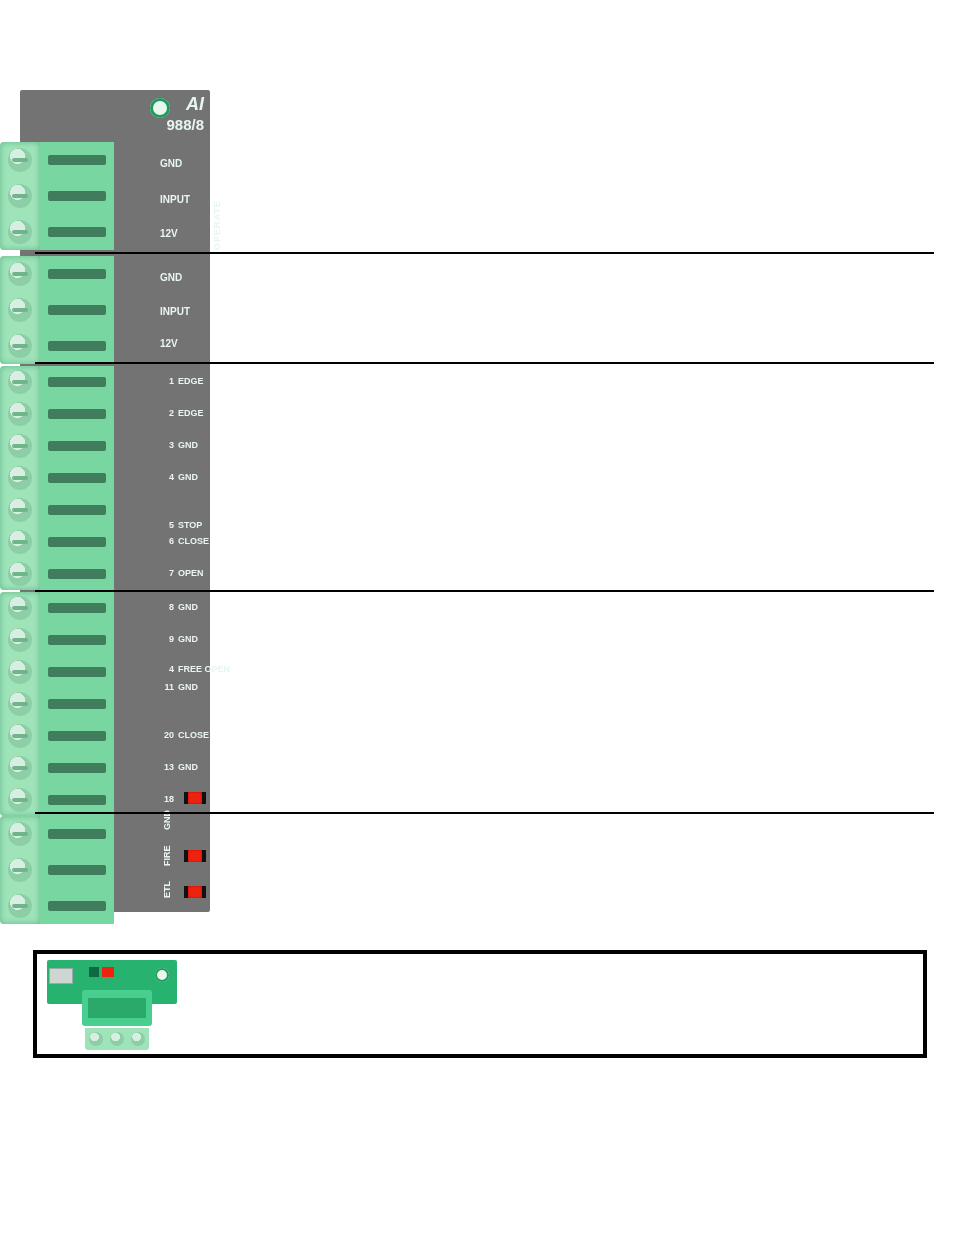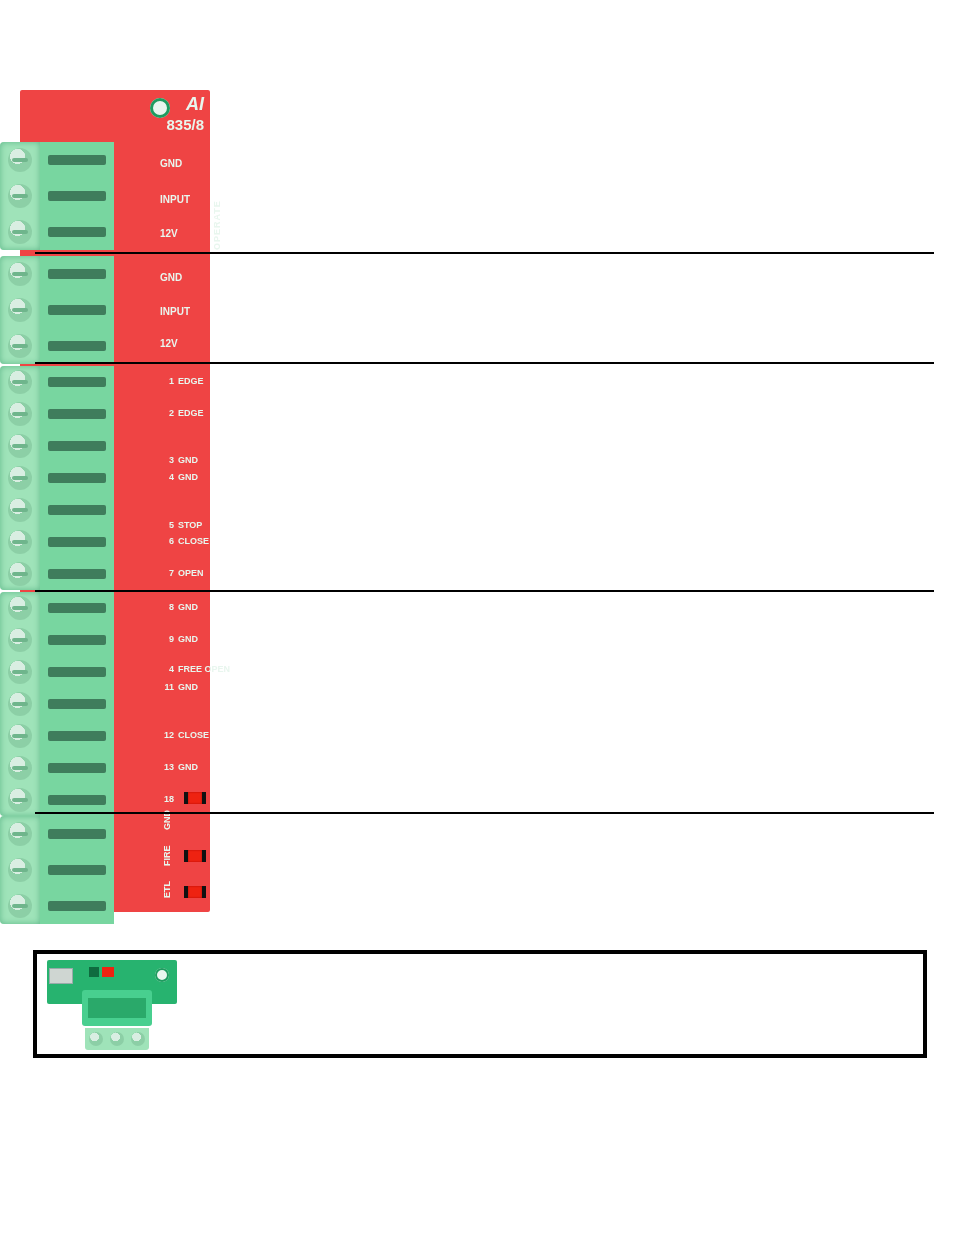--- a/index.html
+++ b/index.html
@@ -1,19 +1,19 @@
 <!DOCTYPE html>
 <html><head>
 <meta charset="utf-8">
 <style>
   html,body{margin:0;padding:0;background:#fff;font-family:Arial,Helvetica,sans-serif;color:#000;width:954px}
   .page{position:relative;width:954px;height:1238px}
 
   
-  .pcb{position:absolute;left:20px;top:90px;width:190px;height:822px;background:#ef4444;border-radius:2px}
+  .pcb{position:absolute;left:20px;top:90px;width:190px;height:822px;background:#737373;border-radius:2px}
   .pcb-screw-hole{position:absolute;left:130px;top:8px;width:20px;height:20px;border-radius:50%;background:#e8f6ee;box-shadow:inset 0 0 0 3px #1e9c5f}
   .pcb-logo{position:absolute;right:6px;top:4px;font:italic bold 18px Arial;color:#e8f6ee}
   .pcb-part{position:absolute;right:6px;top:26px;font:bold 15px Arial;color:#e8f6ee}
 
   
   .plug{position:absolute;left:-20px;display:flex}
   .plug .screws{background:#9fe3b9;border-radius:4px 0 0 4px;width:40px;display:flex;flex-direction:column;justify-content:space-around;align-items:center;box-shadow:inset 0 0 6px #5fb88a}
   .plug .screw{width:24px;height:24px;border-radius:50%;background:radial-gradient(circle at 40% 35%,#d9eee2 0 35%,#8ccfa6 36% 100%);position:relative}
   .plug .screw::after{content:"";position:absolute;left:4px;right:4px;top:10px;height:4px;background:#6fb58c;border-radius:2px}
   .plug .body{background:#78d6a0;width:74px;display:flex;flex-direction:column;justify-content:space-around}
@@ -54,21 +54,21 @@
 
 </style>
 </head>
 <body>
 
 <div class="page">
 
   <div class="pcb">
     <span class="pcb-screw-hole"></span>
     <span class="pcb-logo">AI</span>
-    <span class="pcb-part">835/8</span>
+    <span class="pcb-part">988/8</span>
 
     <div class="plug plug-3" style="top:52px">
       <div class="screws">
           <span class="screw"></span>
           <span class="screw"></span>
           <span class="screw"></span>
         </div>
       <div class="body">
           <span class="slot"></span>
           <span class="slot"></span>
@@ -111,21 +111,21 @@
           <span class="slot"></span>
           <span class="slot"></span>
           <span class="slot"></span>
           <span class="slot"></span>
           <span class="slot"></span>
           <span class="slot"></span>
         </div>
     </div>
     <span class="silk silk-sm" style="top:286px"><span class="num">1</span><span>EDGE</span></span>
     <span class="silk silk-sm" style="top:318px"><span class="num">2</span><span>EDGE</span></span>
-    <span class="silk silk-sm" style="top:365px"><span class="num">3</span><span>GND</span></span>
+    <span class="silk silk-sm" style="top:350px"><span class="num">3</span><span>GND</span></span>
     <span class="silk silk-sm" style="top:382px"><span class="num">4</span><span>GND</span></span>
     <span class="silk silk-sm" style="top:430px"><span class="num">5</span><span>STOP</span></span>
     <span class="silk silk-sm" style="top:446px"><span class="num">6</span><span>CLOSE</span></span>
     <span class="silk silk-sm" style="top:478px"><span class="num">7</span><span>OPEN</span></span>
 
     <div class="plug plug-7" style="top:502px">
       <div class="screws">
           <span class="screw"></span>
           <span class="screw"></span>
           <span class="screw"></span>
@@ -141,21 +141,21 @@
           <span class="slot"></span>
           <span class="slot"></span>
           <span class="slot"></span>
           <span class="slot"></span>
         </div>
     </div>
     <span class="silk silk-sm" style="top:512px"><span class="num">8</span><span>GND</span></span>
     <span class="silk silk-sm" style="top:544px"><span class="num">9</span><span>GND</span></span>
     <span class="silk silk-sm" style="top:574px"><span class="num">4</span><span>FREE OPEN</span></span>
     <span class="silk silk-sm" style="top:592px"><span class="num">11</span><span>GND</span></span>
-    <span class="silk silk-sm" style="top:640px"><span class="num">12</span><span>CLOSE</span></span>
+    <span class="silk silk-sm" style="top:640px"><span class="num">20</span><span>CLOSE</span></span>
     <span class="silk silk-sm" style="top:672px"><span class="num">13</span><span>GND</span></span>
     <span class="silk silk-sm" style="top:704px"><span class="num">18</span><span></span></span>
     <span class="led" style="top:702px;left:168px"></span>
 
     <div class="plug plug-3" style="top:726px">
       <div class="screws">
           <span class="screw"></span>
           <span class="screw"></span>
           <span class="screw"></span>
         </div>

